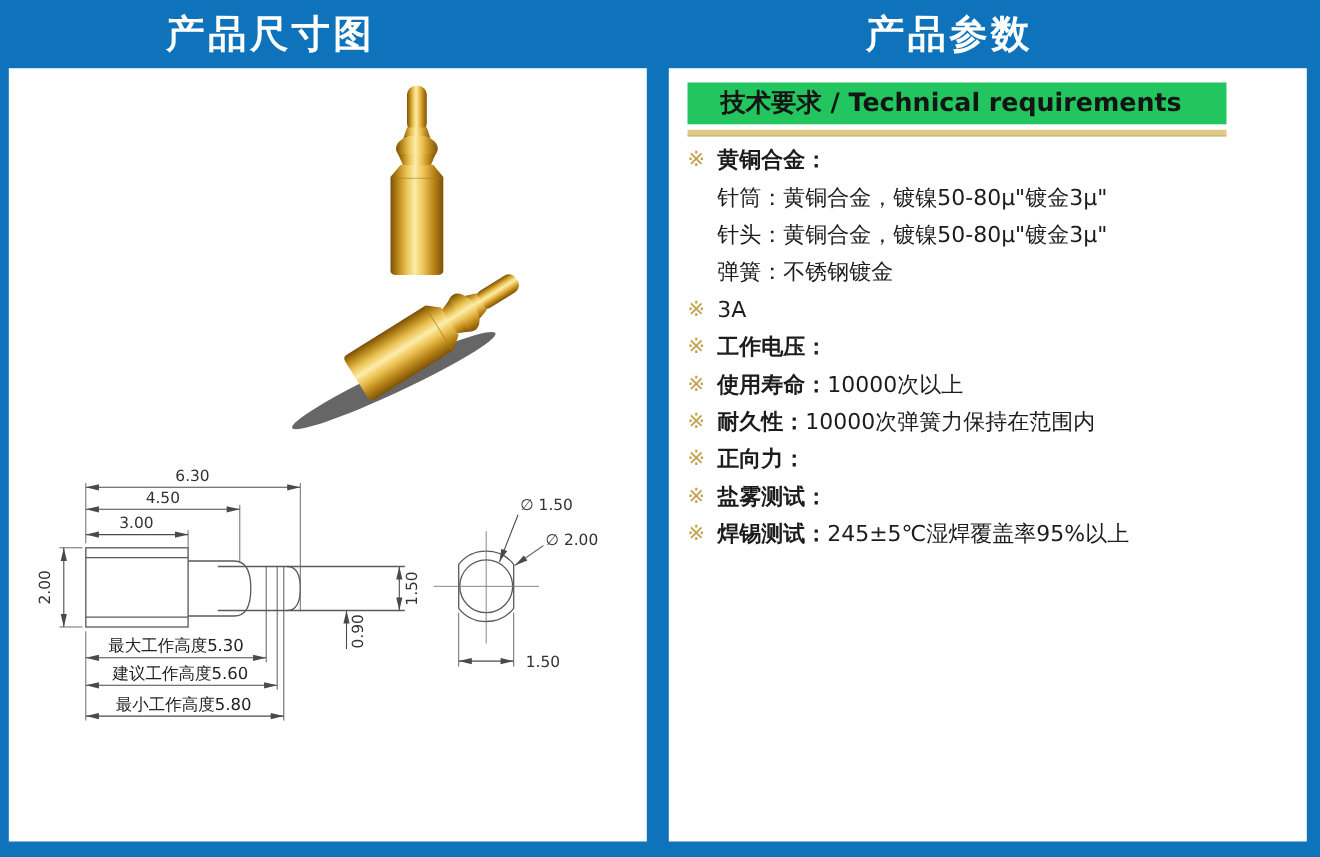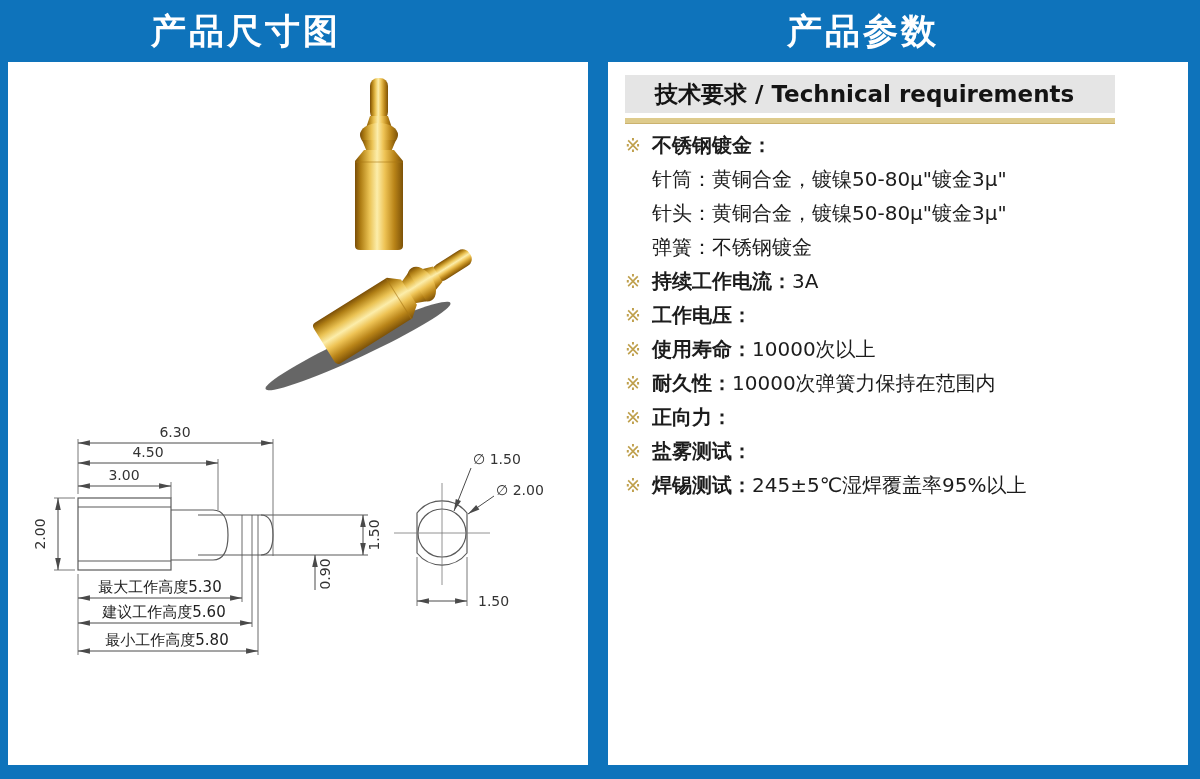--- a/index.html
+++ b/index.html
@@ -16,21 +16,21 @@
   }
   .panel{
     position:absolute;top:62px;width:580px;height:703px;background:#ffffff;
   }
   #panel-left{left:8px;}
   #panel-right{left:608px;}
 
   
   .tr-header{
     position:absolute;left:17px;top:13px;width:490px;height:38px;
-    background:#e5e5e5;color:#141414;font-size:23px;font-weight:bold;
+    background:#22c55e;color:#141414;font-size:23px;font-weight:bold;
     line-height:39px;padding-left:30px;box-sizing:border-box;white-space:nowrap;
   }
   .tr-underline{
     position:absolute;left:17px;top:56px;width:490px;height:5px;
     background:#decb8c;border-bottom:1px solid #cbb26e;
   }
   .spec-list{position:absolute;left:17px;top:66px;width:550px;}
   .spec-line{
     display:flex;align-items:center;height:34px;
     font-size:20px;color:#1c1c1c;white-space:nowrap;
@@ -166,35 +166,34 @@
   </svg>
 </div>
 
 <div class="panel" id="panel-right">
   <div class="tr-header">技术要求 / Technical requirements</div>
   <div class="tr-underline"></div>
 
   <div class="spec-list">
     <div class="spec-line">
       <span class="bullet">※</span>
-      <span class="label">不锈钢镀金：</span>
+      <span class="label">黄铜合金：</span>
       <span class="value"></span>
     </div>
     <div class="spec-line indent">
       <span class="value">针筒：黄铜合金，镀镍50-80μ"镀金3μ"</span>
     </div>
     <div class="spec-line indent">
       <span class="value">针头：黄铜合金，镀镍50-80μ"镀金3μ"</span>
     </div>
     <div class="spec-line indent">
       <span class="value">弹簧：不锈钢镀金</span>
     </div>
     <div class="spec-line">
       <span class="bullet">※</span>
-      <span class="label">持续工作电流：</span>
       <span class="value">3A</span>
     </div>
     <div class="spec-line">
       <span class="bullet">※</span>
       <span class="label">工作电压：</span>
     </div>
     <div class="spec-line">
       <span class="bullet">※</span>
       <span class="label">使用寿命：</span>
       <span class="value">10000次以上</span>

